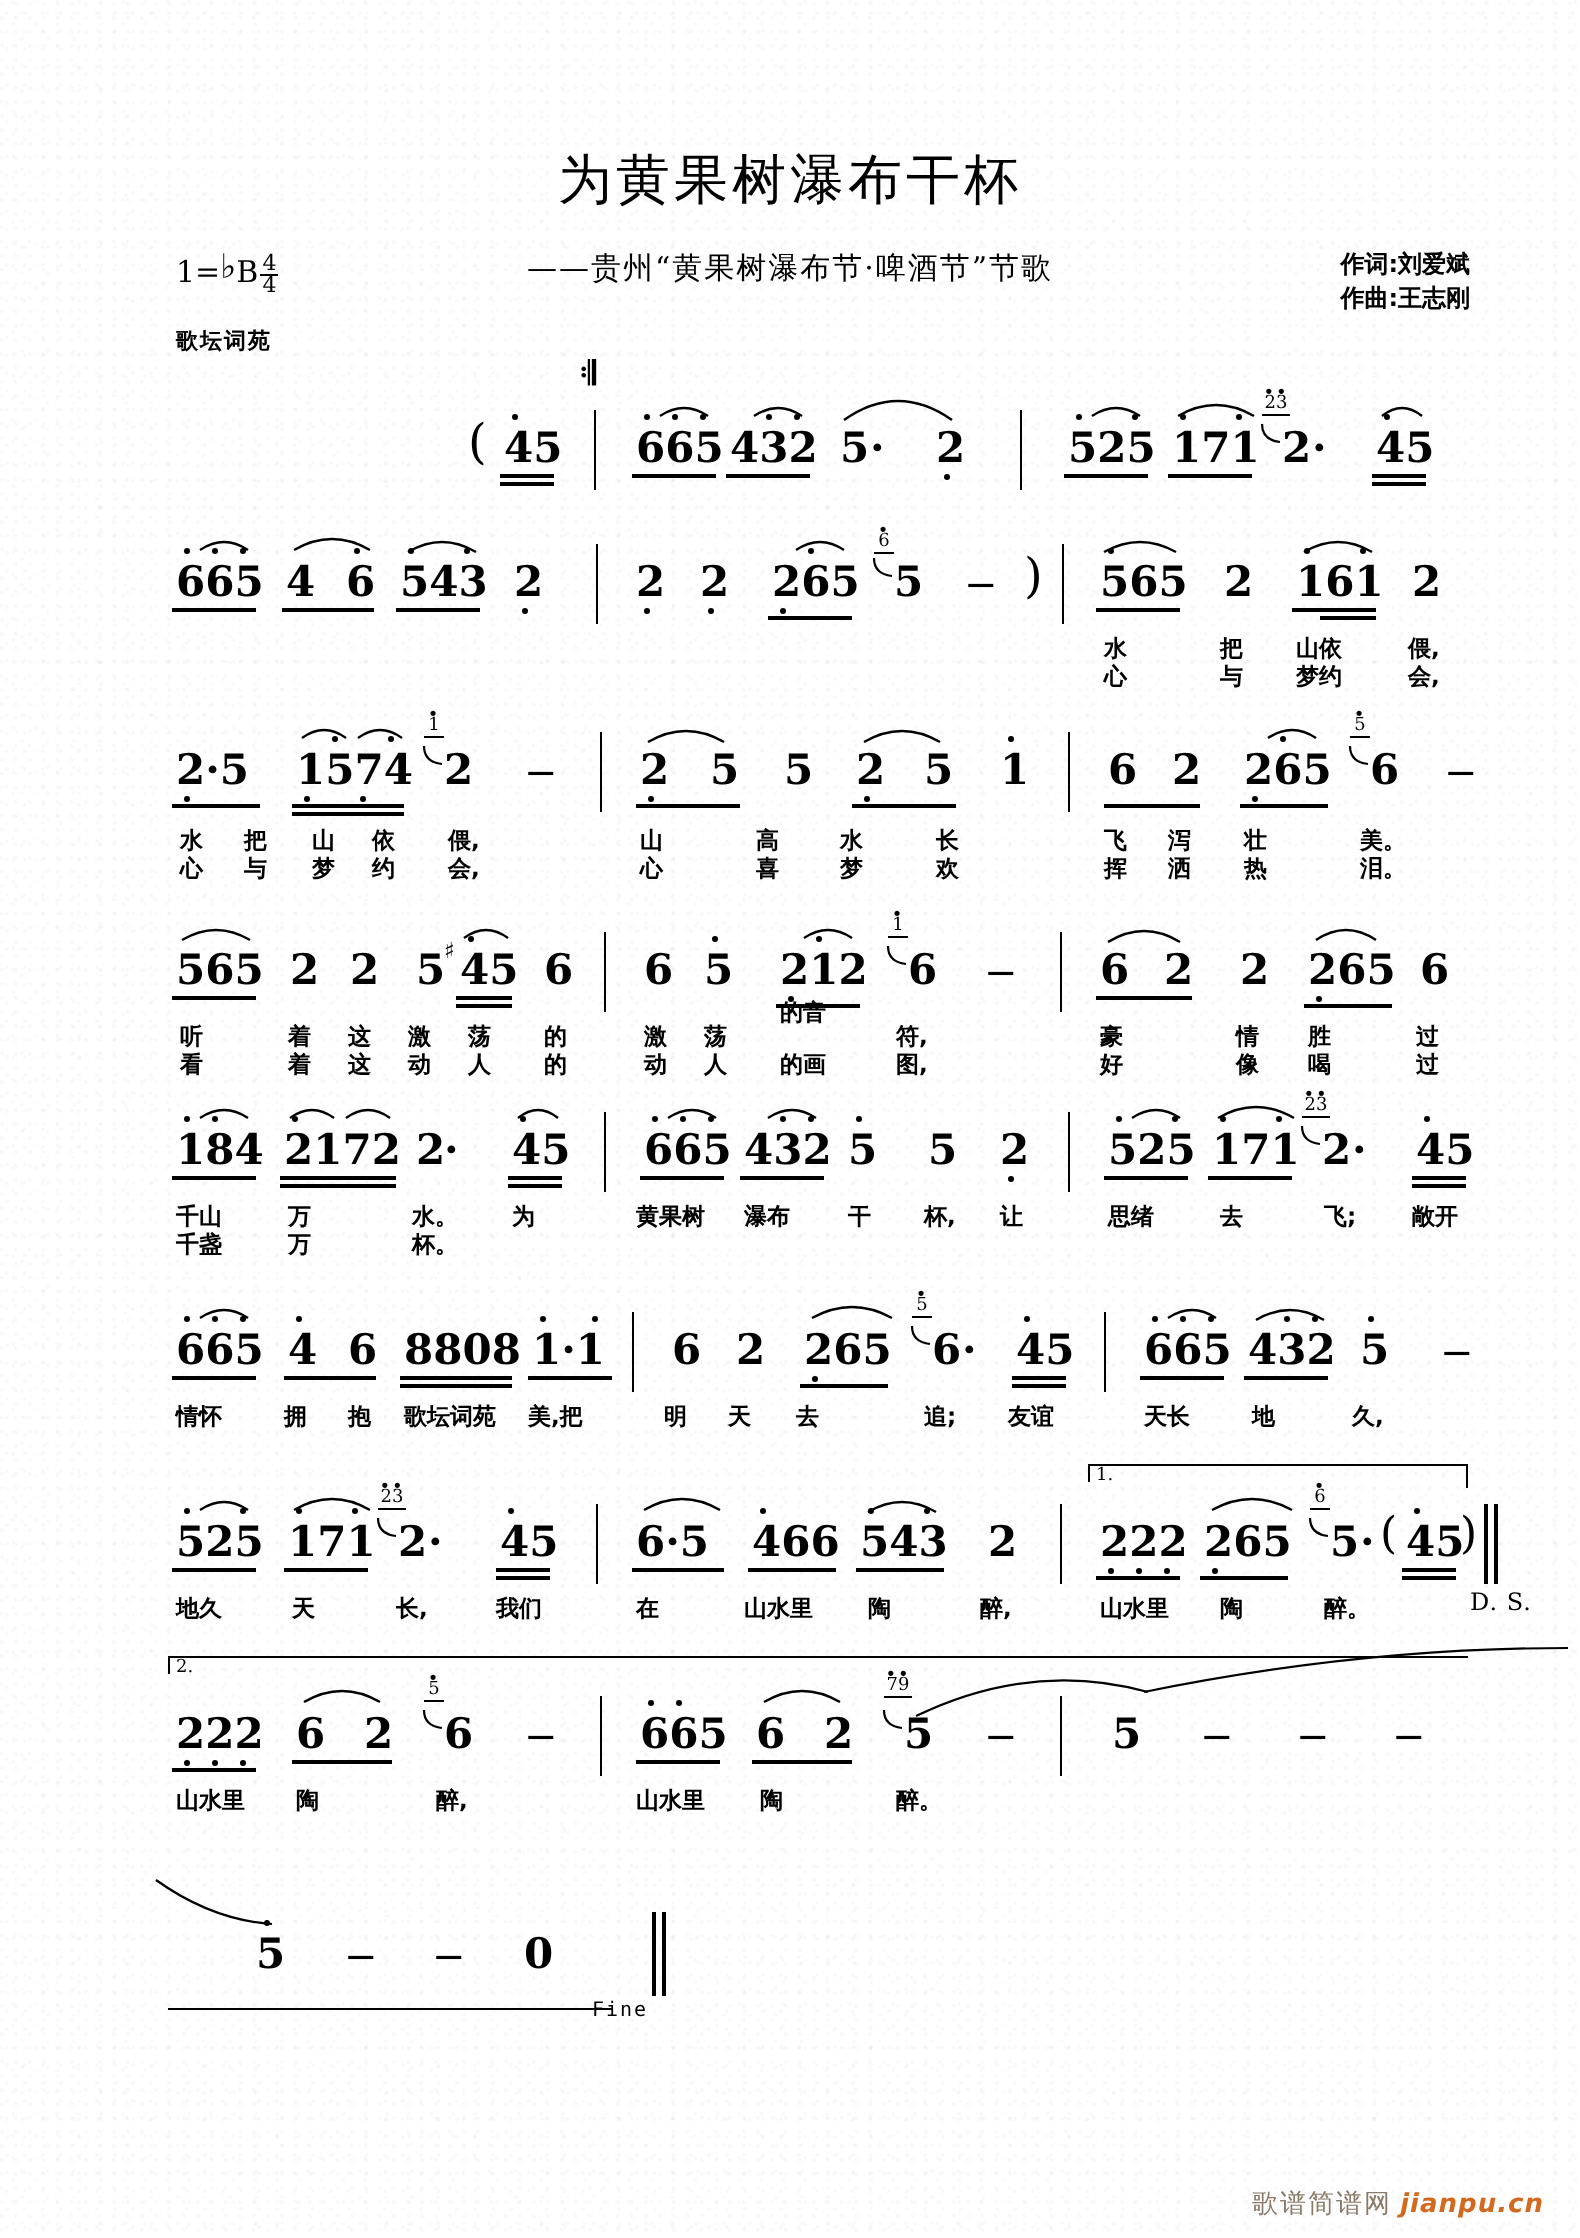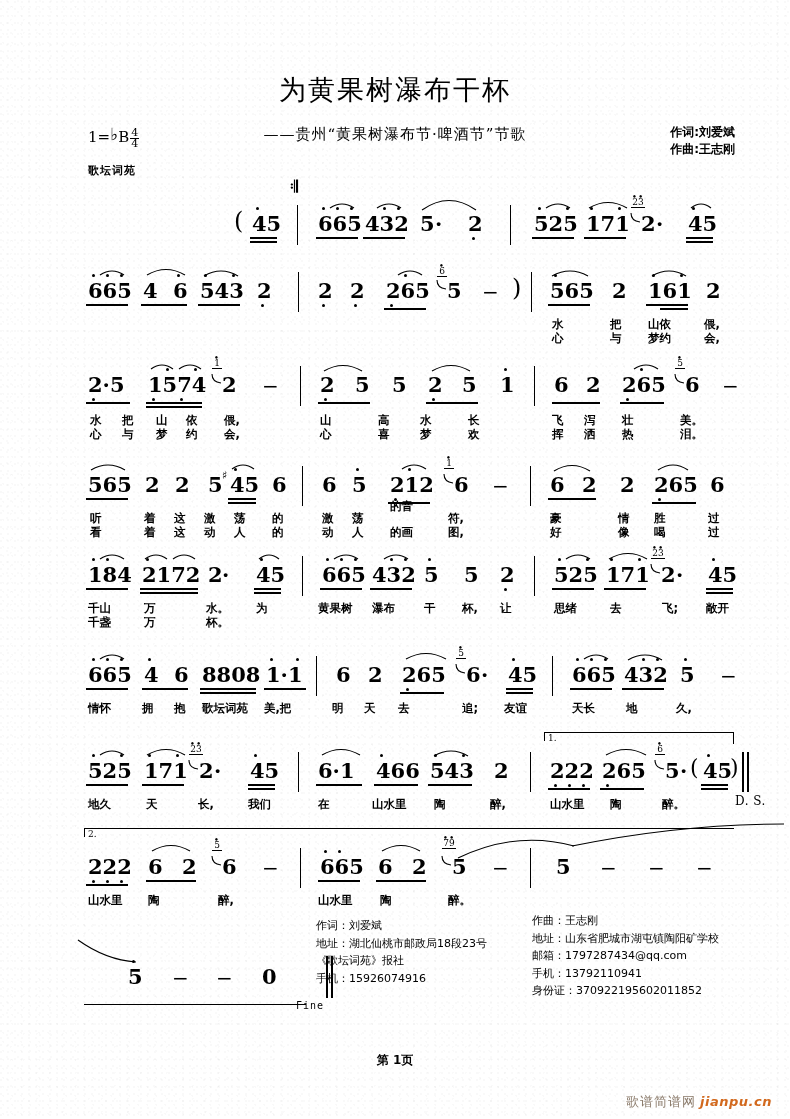--- a/index.html
+++ b/index.html
@@ -843,21 +843,21 @@
     <div class="note" style="left:199px;top:8px;">2</div>
     <div class="augdot" style="left:214px;top:8px;">·</div>
 
     <div class="note" style="left:250px;top:8px;">45</div>
     <div class="odot" style="left:254px;top:2px;"></div>
     <div class="beam" style="left:248px;top:32px;width:27px;"></div>
     <div class="beam" style="left:248px;top:36px;width:27px;"></div>
 
     <div class="barline" style="left:298px;top:0px;height:40px;"></div>
 
-    <div class="note" style="left:318px;top:8px;">6·1</div>
+    <div class="note" style="left:318px;top:8px;">6·5</div>
     <div class="beam" style="left:316px;top:32px;width:46px;"></div>
     <div class="slur" style="left:321px;top:-6px;">
         <svg width="40" height="10">
           <path d="M1,9 Q20,-2 39,9" stroke="#000" stroke-width="1.2" fill="none"></path>
         </svg>
       </div>
 
     <div class="note" style="left:376px;top:8px;">466</div>
     <div class="odot" style="left:380px;top:2px;"></div>
     <div class="beam" style="left:374px;top:32px;width:44px;"></div>
@@ -1027,35 +1027,21 @@
       <span class="b1"></span>
         <span class="b2"></span>
     </div>
     <div class="fine" style="left:296px;top:62px;">Fine</div>
 
     <div class="volta" style="left:84px;top:66px;width:222px;height:10px;">
       <div class="hline"></div>
     </div>
   </div>
 
-  <div class="footer-credit" style="left:316px;top:917px;">
-    <div>作词：刘爱斌</div>
-    <div>地址：湖北仙桃市邮政局18段23号</div>
-    <div>《歌坛词苑》报社</div>
-    <div>手机：15926074916</div>
-  </div>
-
-  <div class="footer-credit" style="left:532px;top:912px;">
-    <div>作曲：王志刚</div>
-    <div>地址：山东省肥城市湖屯镇陶阳矿学校</div>
-    <div>邮箱：1797287434@qq.com</div>
-    <div>手机：13792110941</div>
-    <div>身份证：370922195602011852</div>
-  </div>
-
-  <div class="pagenum">第 1页</div>
+
+
 
   <div class="watermark">
     <span class="cn">歌谱简谱网</span>
     <span class="en">jianpu.cn</span>
   </div>
 
 </div>
 
 </body></html>

